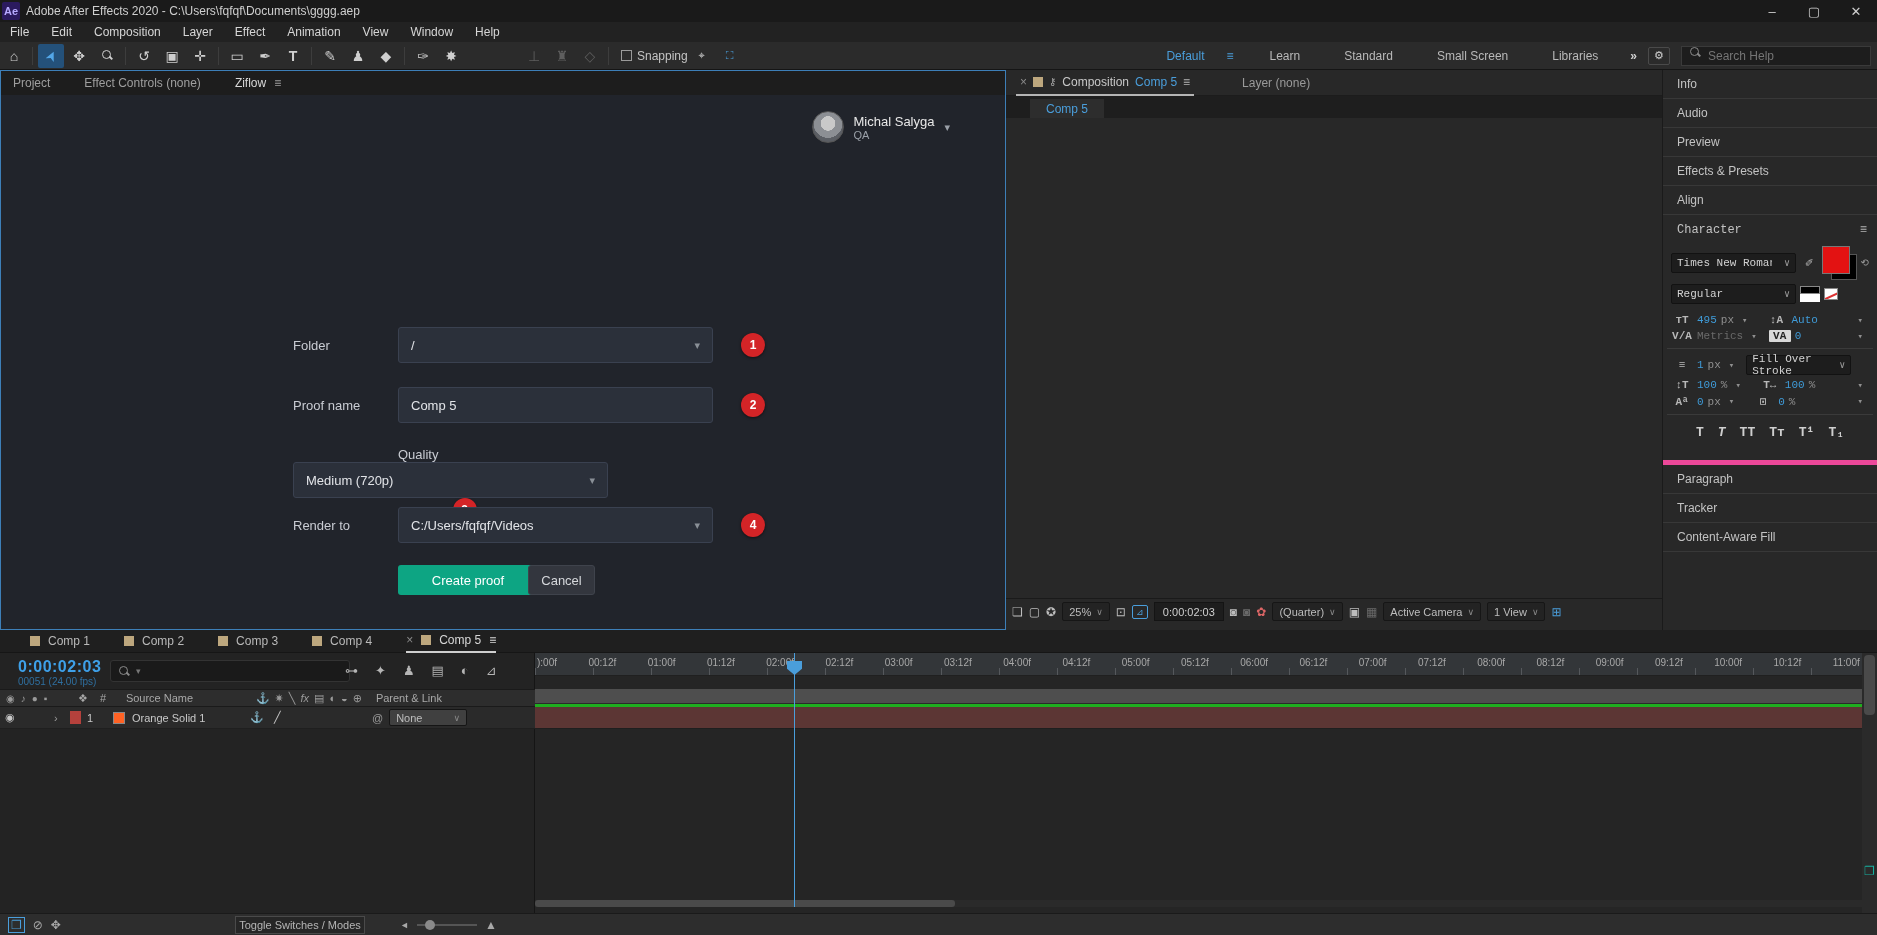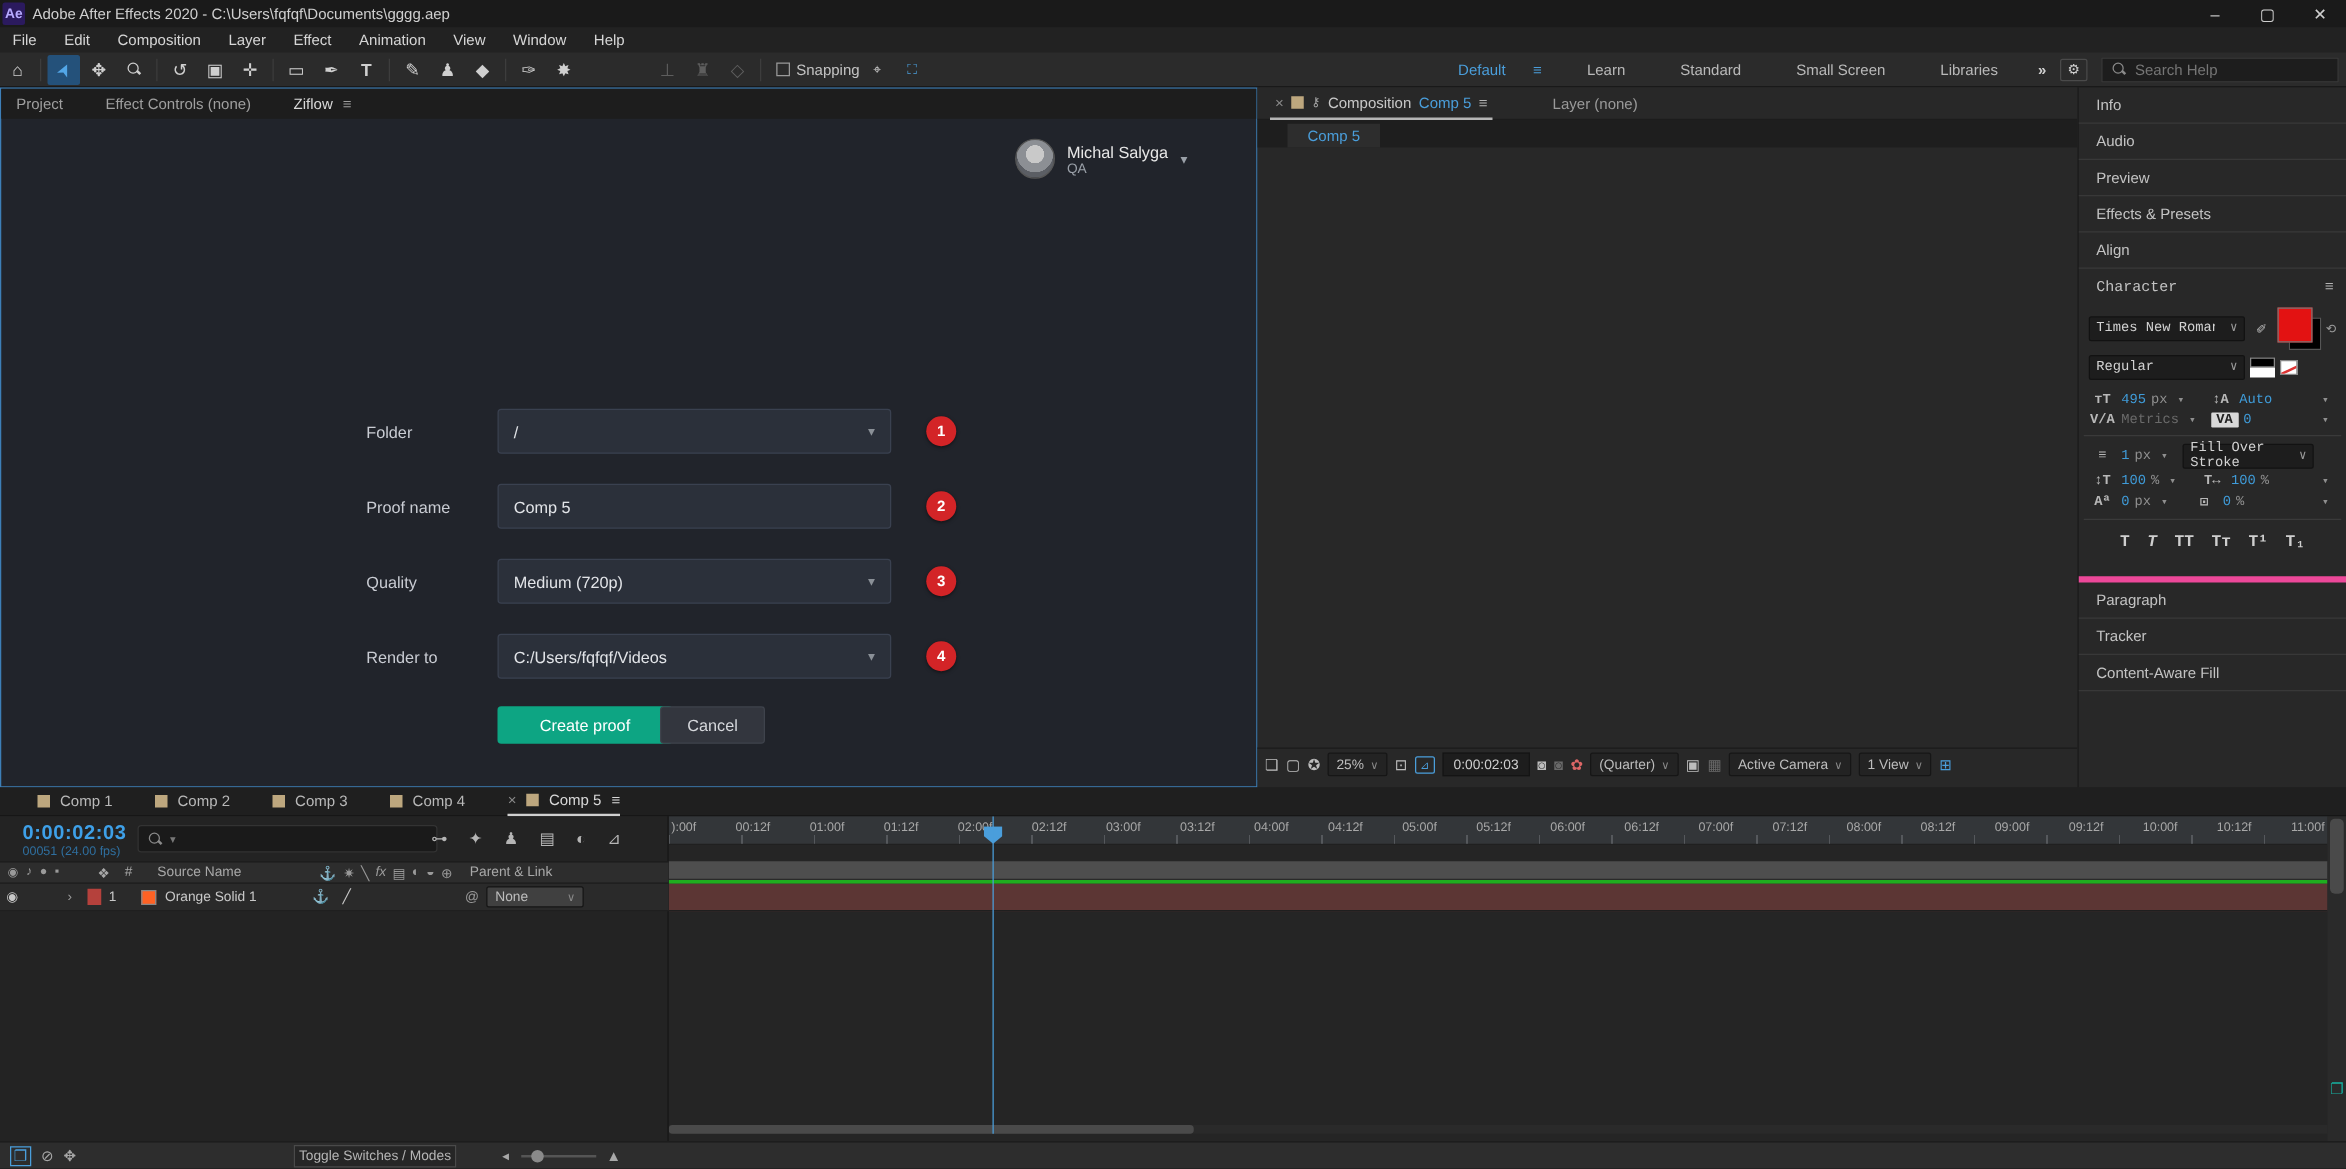--- a/index.html
+++ b/index.html
@@ -25,21 +25,21 @@
   .tool.active { background:#24517a; color:#53a7e8; }
   .tool.dim { color:#5e5e5e; }
   .tsep { width:1px; height:18px; background:#3d3d3d; margin:0 4px; }
   .mag { position:relative; width:11px; height:11px; display:inline-block; }
   .mag::before { content:""; position:absolute; left:0; top:0; width:7px; height:7px; border:1.5px solid #cfcfcf; border-radius:50%; }
   .mag::after { content:""; position:absolute; left:7px; top:7px; width:4px; height:1.5px; background:#cfcfcf; transform:rotate(45deg); }
   .mag.dimc::before { border-color:#8a8a8a; } .mag.dimc::after { background:#8a8a8a; }
   .snapbox { width:11px; height:11px; border:1px solid #9a9a9a; margin:0 5px 0 8px; }
   .wsitem { color:#b9b9b9; font-size:12px; margin:0 22px; }
   .wsitem.active { color:#4a9edb; }
-  .searchbox { display:flex; align-items:center; gap:7px; background:#1d1d1d; border:1px solid #3a3a3a; height:20px; width:190px; padding:0 8px; margin-left:10px; }
+  .searchbox { display:flex; gap:7px; background:#1d1d1d; border:1px solid #3a3a3a; height:20px; width:190px; padding:0 8px; margin-left:10px; }
   .searchbox input { background:transparent; border:none; outline:none; color:#9a9a9a; font-size:12px; width:140px; font-family:"Liberation Sans", sans-serif; }
 
   
   .main { position:absolute; left:0; top:70px; width:1877px; height:560px; }
 
   
   .ziflow { position:absolute; left:0; top:0; width:1006px; height:560px; background:#21242b; border:1px solid #3d7fb8; }
   .ztabs { height:24px; background:#1d1d1d; display:flex; align-items:center; padding-left:12px; gap:34px; }
   .ztab { color:#9f9f9f; font-size:12px; }
   .ztab.active { color:#d8d8d8; }
@@ -49,21 +49,21 @@
   .uname { color:#e8e8e8; font-size:13px; }
   .urole { color:#9aa0a8; font-size:11px; }
   .ucaret { color:#9aa0a8; font-size:11px; }
   .fieldrow { position:absolute; display:flex; align-items:center; }
   .flabel { width:105px; color:#c9ccd3; font-size:13px; }
   .fbox { width:315px; height:36px; background:#2b303a; border:1px solid #3a4150; border-radius:3px; display:flex; align-items:center; padding:0 12px; color:#e2e4e8; font-size:13px; }
   .fbox .dcaret { margin-left:auto; color:#8a9097; font-size:11px; }
   .fbox input { background:transparent; border:none; outline:none; color:#e2e4e8; font-size:13px; width:270px; font-family:"Liberation Sans", sans-serif; }
   .badge { width:24px; height:24px; border-radius:50%; background:#d32427; color:#fff; font-size:12px; font-weight:bold; display:flex; align-items:center; justify-content:center; margin-left:28px; box-shadow:0 1px 3px rgba(0,0,0,.5); }
   .btn-create { position:absolute; left:397px; top:494px; width:140px; height:30px; background:#0da583; border:none; border-radius:3px; color:#fff; font-size:13px; font-family:"Liberation Sans", sans-serif; }
-  .btn-cancel { position:absolute; left:527px; top:494px; width:84px; height:30px; background:#33363e; border:1px solid #3f434c; border-radius:3px; color:#d6d8dc; font-size:13px; font-family:"Liberation Sans", sans-serif; }
+  .btn-cancel { position:absolute; left:527px; top:494px; width:67px; height:30px; background:#33363e; border:1px solid #3f434c; border-radius:3px; color:#d6d8dc; font-size:13px; font-family:"Liberation Sans", sans-serif; }
 
   
   .comp { position:absolute; left:1006px; top:0; width:656px; height:560px; background:#282828; }
   .ctabs { height:26px; background:#282828; display:flex; align-items:center; padding-left:10px; gap:8px; border-bottom:1px solid #1c1c1c; }
   .ctab-active { display:flex; align-items:center; gap:6px; border-bottom:2px solid #b5b5b5; height:26px; padding:0 4px; }
   .ctab-x { color:#8a8a8a; font-size:12px; }
   .ctab-sq { width:10px; height:10px; background:#bda77e; }
   .ctab-lock { color:#a8a8a8; font-size:10px; }
   .ctab-name { color:#c8c8c8; } .ctab-comp { color:#4a9edb; }
   .ctab-menu { color:#b5b5b5; }
@@ -257,21 +257,21 @@
       </div>
 
       <div class="fieldrow" style="left:292px; top:316px;">
         <span class="flabel">Proof name</span>
         <div class="fbox">
           <input value="Comp 5" style="">
         </div>
         <div class="badge">2</div>
       </div>
 
-      <div class="fieldrow" style="left:292px; top:376px;">
+      <div class="fieldrow" style="left:292px; top:376px;flex-direction:column;">
         <span class="flabel">Quality</span>
         <div class="fbox">
           <span>Medium (720p)</span>
           <span class="dcaret">▾</span>
         </div>
         <div class="badge">3</div>
       </div>
 
       <div class="fieldrow" style="left:292px; top:436px;">
         <span class="flabel">Render to</span>

